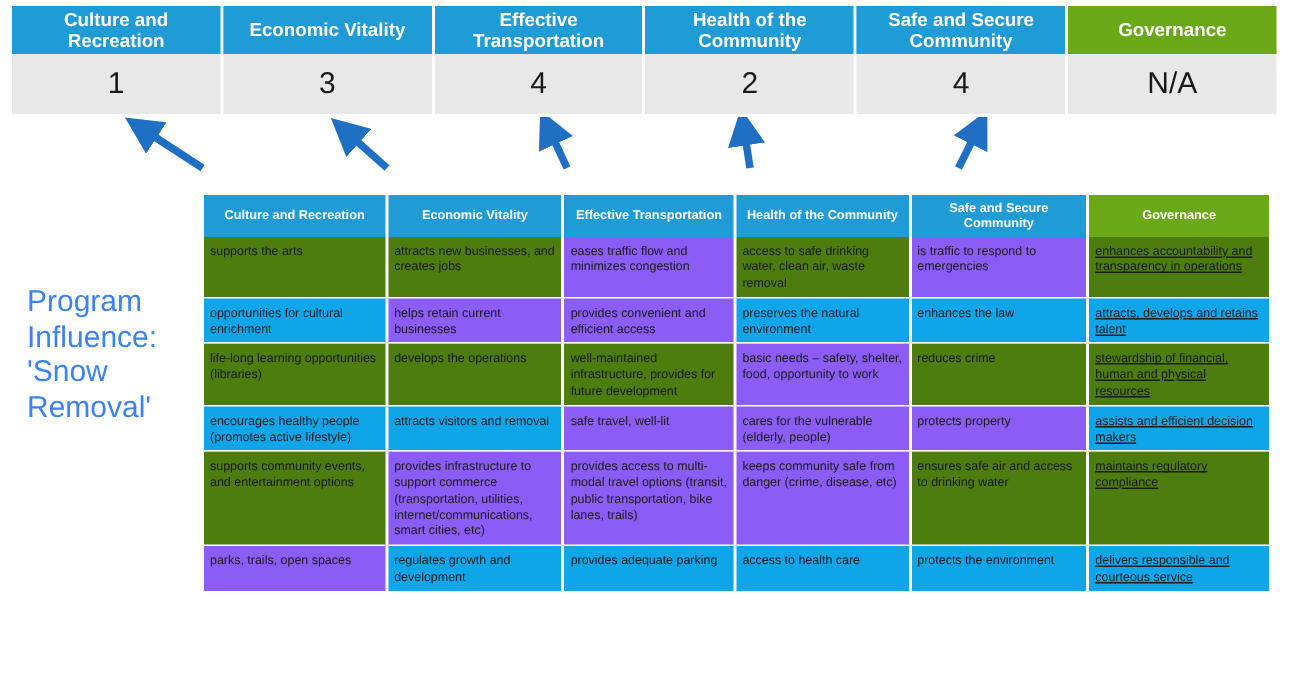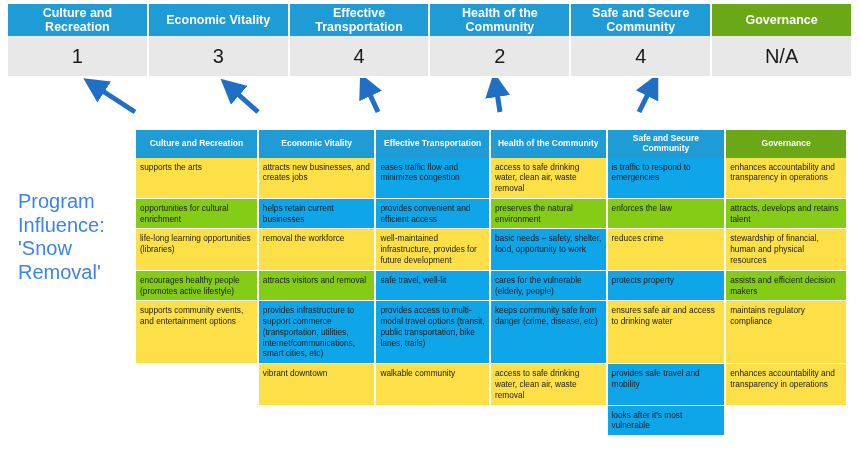--- a/index.html
+++ b/index.html
@@ -115,31 +115,32 @@
     border-right: none;
   }
   .matrix td {
     font-size: 8.3px;
     color: #1a1a1a;
     vertical-align: top;
     padding: 4px 4px;
     border-right: 2px solid #ffffff;
     border-bottom: 1px solid #ffffff;
     line-height: 1.3;
-    background: #fde047;
+    background: #4d7c0f;
   }
   .matrix td:last-child {
     border-right: none;
+    text-decoration: underline;
   }
   .matrix tr.alt td {
-    background: #84cc16;
+    background: #0ea5e9;
   }
   .matrix td.hl,
   .matrix tr.alt td.hl {
-    background: #0ea5e9;
+    background: #8b5cf6;
   }
   .matrix td.empty {
     background: #ffffff;
   }
   .matrix tr.alt td.empty {
     background: #ffffff;
   }
   .matrix col.c0 { width: 117px; }
   .matrix col.c1 { width: 113px; }
   .matrix col.c2 { width: 110px; }
@@ -212,26 +213,26 @@
         <td class="hl">eases traffic flow and minimizes congestion</td>
         <td>access to safe drinking water, clean air, waste removal</td>
         <td class="hl">is traffic to respond to emergencies</td>
         <td>enhances accountability and transparency in operations</td>
       </tr>
       <tr class="alt">
         <td>opportunities for cultural enrichment</td>
         <td class="hl">helps retain current businesses</td>
         <td class="hl">provides convenient and efficient access</td>
         <td>preserves the natural environment</td>
-        <td>enforces the law</td>
+        <td>enhances the law</td>
         <td>attracts, develops and retains talent</td>
       </tr>
       <tr>
         <td>life-long learning opportunities (libraries)</td>
-        <td>removal the workforce</td>
+        <td>develops the operations</td>
         <td>well-maintained infrastructure, provides for future development</td>
         <td class="hl">basic needs – safety, shelter, food, opportunity to work</td>
         <td>reduces crime</td>
         <td>stewardship of financial, human and physical resources</td>
       </tr>
       <tr class="alt">
         <td>encourages healthy people (promotes active lifestyle)</td>
         <td>attracts visitors and removal</td>
         <td class="hl">safe travel, well-lit</td>
         <td class="hl">cares for the vulnerable (elderly, people)</td>
@@ -239,30 +240,22 @@
         <td>assists and efficient decision makers</td>
       </tr>
       <tr>
         <td>supports community events, and entertainment options</td>
         <td class="hl">provides infrastructure to support commerce (transportation, utilities, internet/communications, smart cities, etc)</td>
         <td class="hl">provides access to multi-modal travel options (transit, public transportation, bike lanes, trails)</td>
         <td class="hl">keeps community safe from danger (crime, disease, etc)</td>
         <td>ensures safe air and access to drinking water</td>
         <td>maintains regulatory compliance</td>
       </tr>
-      <tr>
-        <td class="empty"></td>
-        <td>vibrant downtown</td>
-        <td>walkable community</td>
-        <td>access to safe drinking water, clean air, waste removal</td>
-        <td class="hl">provides safe travel and mobility</td>
-        <td>enhances accountability and transparency in operations</td>
-      </tr>
       <tr class="alt">
-        <td class="empty"></td>
-        <td class="empty"></td>
-        <td class="empty"></td>
-        <td class="empty"></td>
-        <td class="hl">looks after it's most vulnerable</td>
-        <td class="empty"></td>
+        <td class="hl">parks, trails, open spaces</td>
+        <td>regulates growth and development</td>
+        <td>provides adequate parking</td>
+        <td>access to health care</td>
+        <td>protects the environment</td>
+        <td>delivers responsible and courteous service</td>
       </tr>
     </tbody>
 </table>
 
 </body></html>

